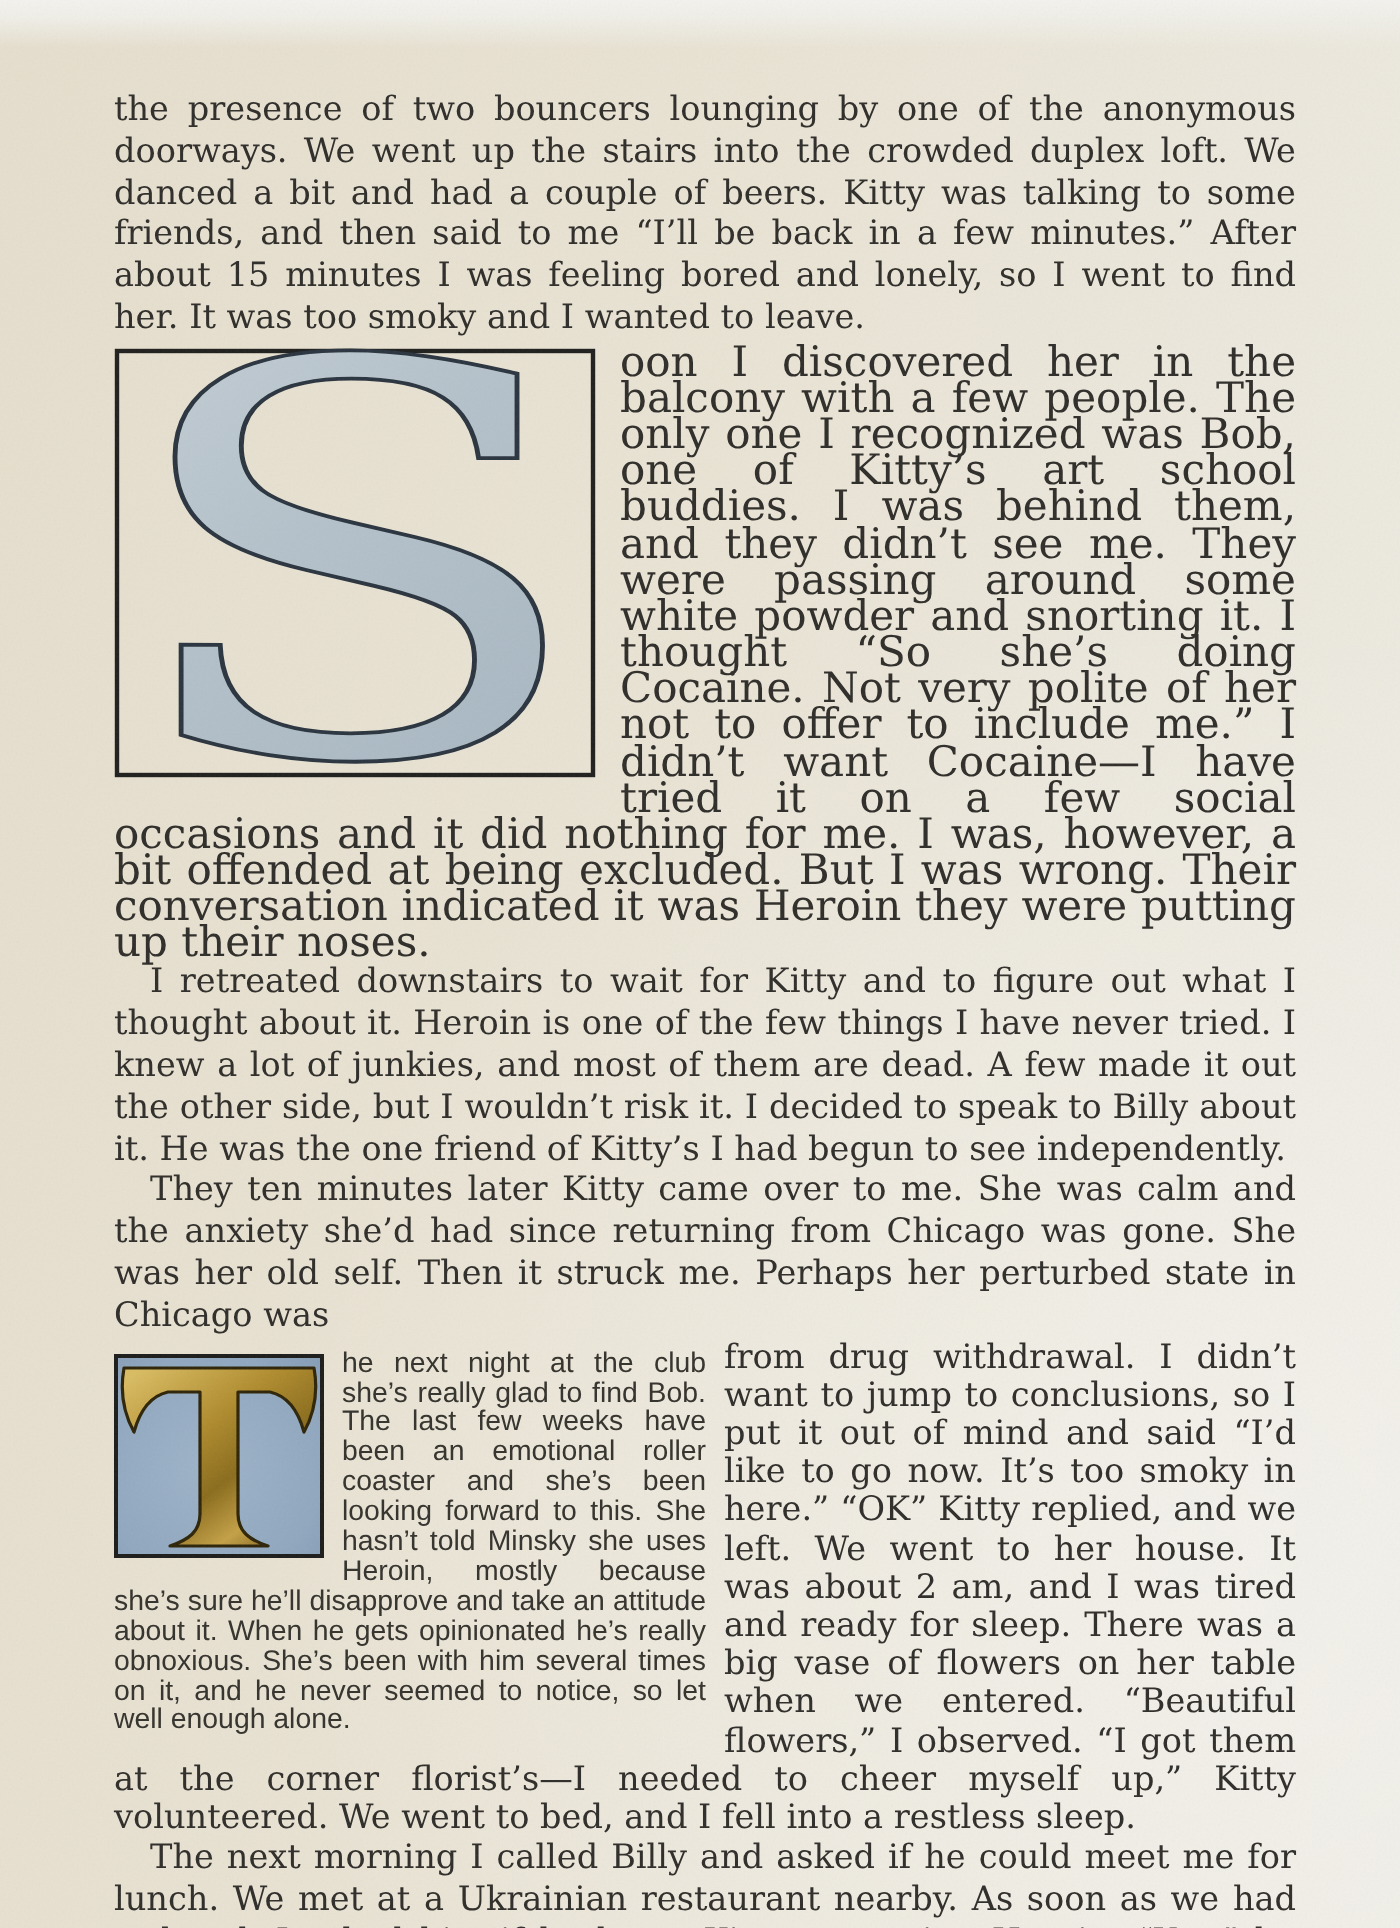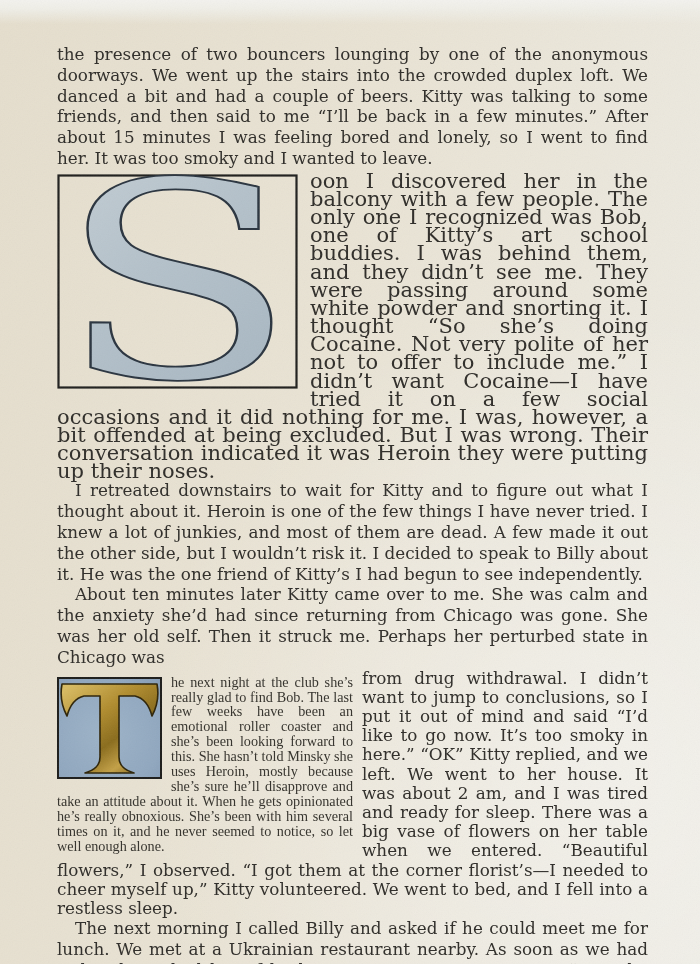--- a/index.html
+++ b/index.html
@@ -34,21 +34,21 @@
   .s-text { font-size:21px; line-height:18.15px; }
 
   
   .p-retreated { margin-top:4px; }
   .p-about { margin-top:2px; }
 
   
   .wrap { margin-top:1px; }
   .sidebar {
     float:left; width:296px; margin:6px 9px 0 0;
-    font-family:Liberation Serif, serif;
+    font-family:Liberation Sans, sans-serif;
     font-size:14.2px; line-height:14.9px; color:#34322c;
     text-align:justify;
   }
   .t-box { float:left; width:105px; height:102px; margin:2px 9px 2px 0; }
   .t-box svg { display:block; width:105px; height:102px; }
   .cont { line-height:19.2px; }
 
   .p-morning { margin-top:3px; }
 </style>
 </head>
@@ -74,21 +74,21 @@
           <g transform="translate(120.5 0) scale(1.28 1)">
             <text x="0" y="203" text-anchor="middle" font-family="DejaVu Serif, serif" font-size="272" fill="url(#sg)" stroke="#2a343f" stroke-width="1.9">S</text>
           </g>
         </svg>
       </div>
       <p class="s-text">oon I discovered her in the balcony with a few people.  The only one I recognized was Bob, one of Kitty’s art school buddies. I was behind them, and they didn’t see me. They were passing around some white powder and snorting it. I thought “So she’s doing Cocaine. Not very polite of her not to offer to include me.”  I didn’t want Cocaine—I have tried it on a few social occasions and it did nothing for me. I was, however, a bit offended at being excluded. But I was wrong. Their conversation indicated it was Heroin they were putting up their noses.</p>
     </div>
 
     <p class="para-indent p-retreated">I retreated downstairs to wait for Kitty and to figure out what I thought about it. Heroin is one of the few things I have never tried. I knew a lot of junkies, and most of them are dead. A few made it out the other side, but I wouldn’t risk it. I decided to speak to Billy about it. He was the one friend of Kitty’s I had begun to see independently.</p>
 
-    <p class="para-indent p-about">About ten minutes later Kitty came over to me. She was calm and the anxiety she’d had since returning from Chicago was gone. She was her old self. Then it struck me. Perhaps her perturbed state in Chicago was</p>
+    <p class="para-indent p-about">They ten minutes later Kitty came over to me. She was calm and the anxiety she’d had since returning from Chicago was gone. She was her old self. Then it struck me. Perhaps her perturbed state in Chicago was</p>
 
     <div class="wrap">
       <aside class="sidebar">
         <div class="t-box">
           <svg viewBox="0 0 105 102">
             <defs>
               <radialGradient id="tb" cx="0.45" cy="0.55" r="0.8">
                 <stop offset="0" stop-color="#9db3c8"></stop>
                 <stop offset="0.7" stop-color="#90a7bf"></stop>
                 <stop offset="1" stop-color="#839ab4"></stop>

